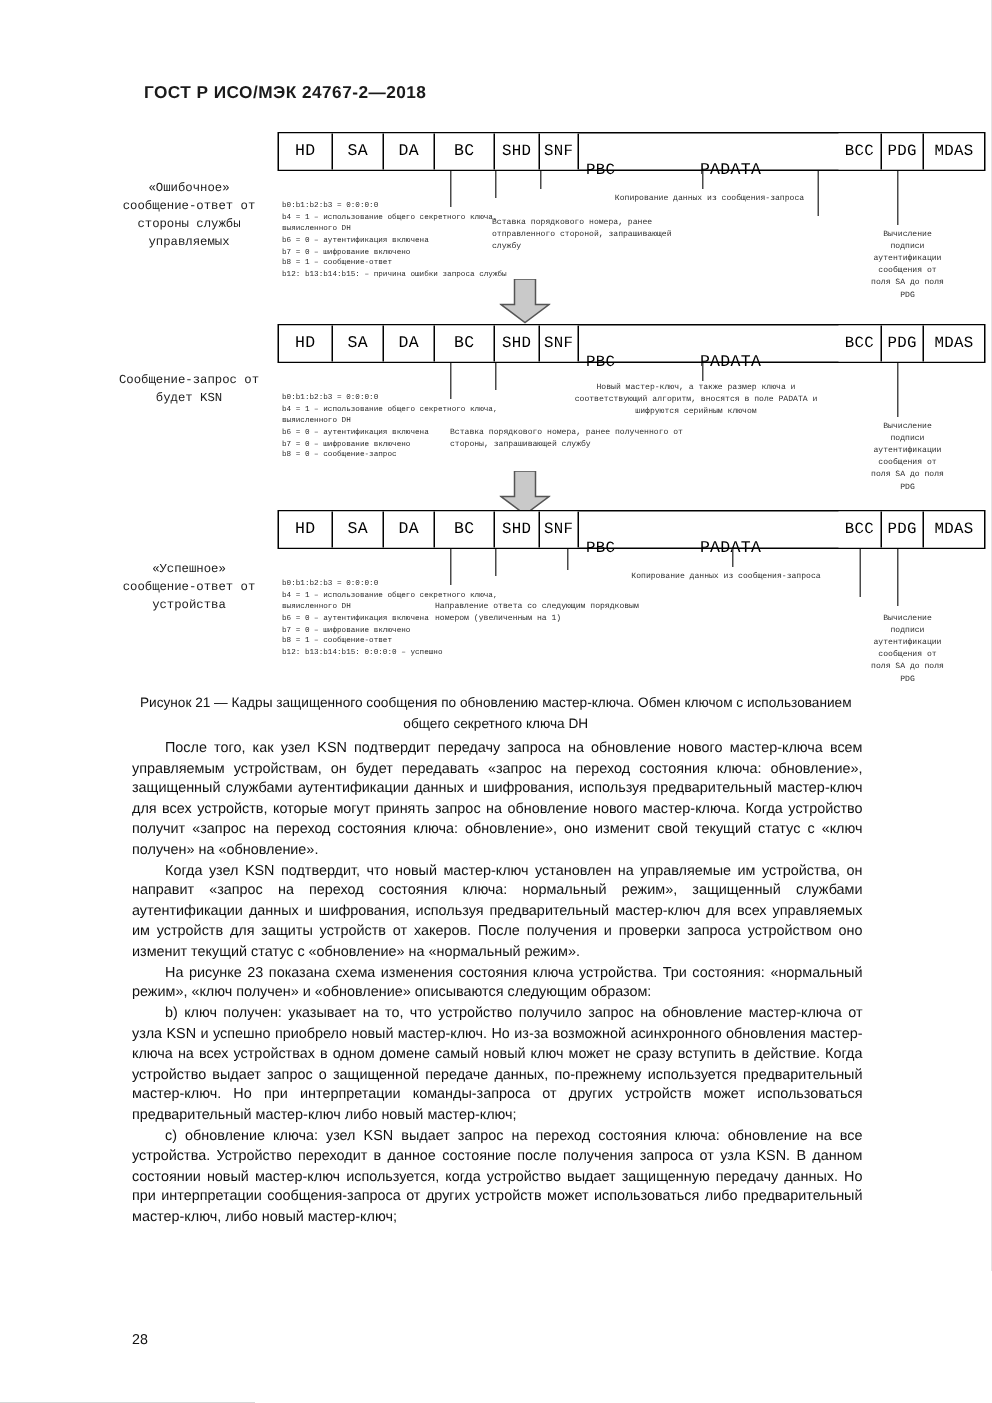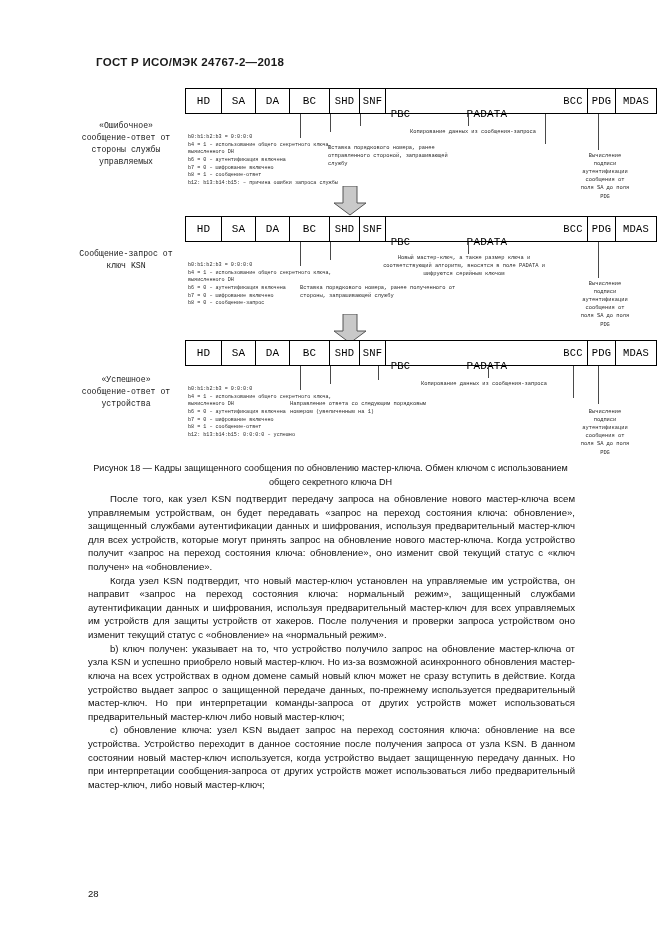--- a/index.html
+++ b/index.html
@@ -203,21 +203,21 @@
         <div class="cell nopad" style="width:29px">BCC</div>
         <div class="cell nopad" style="width:28px">PDG</div>
         <div class="cell nopad" style="width:40px">MDAS</div>
       </div>
 
       <div class="lead" style="left:222px;  top:26px; height:24px;"></div>
       <div class="lead" style="left:252px;  top:26px; height:18px;"></div>
       <div class="lead" style="left:390px;  top:26px; height:12px;"></div>
       <div class="lead" style="left:520px;  top:26px; height:36px;"></div>
 
-      <div class="side-label" style="left:0px; top:32px;">Сообщение-запрос от ключ KSN</div>
+      <div class="side-label" style="left:0px; top:32px;">Сообщение-запрос от будет KSN</div>
       <div class="bits" style="left:110px; top:46px;">b0:b1:b2:b3 = 0:0:0:0
 b4 = 1 – использование общего секретного ключа,
 выяисленного DH
 b6 = 0 – аутентификация включена
 b7 = 0 – шифрование включено
 b8 = 0 – сообщение-запрос</div>
       <div class="note center" style="left:300px; top:38px; width:172px;">Новый мастер-ключ, а также размер ключа и соответствующий алгоритм, вносятся в поле PADATA и шифруются серийным ключом</div>
       <div class="note" style="left:222px; top:68px; width:160px;">Вставка порядкового номера, ранее полученного от стороны, запрашивающей службу</div>
       <div class="note center" style="left:500px; top:64px; width:54px;">Вычисление подписи аутентификации сообщения от поля SA до поля PDG</div>
 
@@ -258,27 +258,28 @@
 b8 = 1 – сообщение-ответ
 b12: b13:b14:b15: 0:0:0:0 – успешно</div>
       <div class="note center" style="left:330px; top:40px; width:152px;">Копирование данных из сообщения-запроса</div>
       <div class="note" style="left:212px; top:60px; width:152px;">Направление ответа со следующим порядковым номером (увеличенным на 1)</div>
       <div class="note center" style="left:500px; top:68px; width:54px;">Вычисление подписи аутентификации сообщения от поля SA до поля PDG</div>
     </div>
 
   </div>
 
   <div class="caption">
-    <span>Рисунок 18 — Кадры защищенного сообщения по обновлению мастер-ключа. Обмен ключом с использованием</span>
+    <span>Рисунок 21 — Кадры защищенного сообщения по обновлению мастер-ключа. Обмен ключом с использованием</span>
     <br>
     <span>общего секретного ключа DH</span>
   </div>
 
   <div class="body">
     <p>После того, как узел KSN подтвердит передачу запроса на обновление нового мастер-ключа всем управляемым устройствам, он будет передавать «запрос на переход состояния ключа: обновление», защищенный службами аутентификации данных и шифрования, используя предварительный мастер-ключ для всех устройств, которые могут принять запрос на обновление нового мастер-ключа. Когда устройство получит «запрос на переход состояния ключа: обновление», оно изменит свой текущий статус с «ключ получен» на «обновление».</p>
     <p>Когда узел KSN подтвердит, что новый мастер-ключ установлен на управляемые им устройства, он направит «запрос на переход состояния ключа: нормальный режим», защищенный службами аутентификации данных и шифрования, используя предварительный мастер-ключ для всех управляемых им устройств для защиты устройств от хакеров. После получения и проверки запроса устройством оно изменит текущий статус с «обновление» на «нормальный режим».</p>
+    <p>На рисунке 23 показана схема изменения состояния ключа устройства. Три состояния: «нормальный режим», «ключ получен» и «обновление» описываются следующим образом:</p>
     <p>b) ключ получен: указывает на то, что устройство получило запрос на обновление мастер-ключа от узла KSN и успешно приобрело новый мастер-ключ. Но из-за возможной асинхронного обновления мастер-ключа на всех устройствах в одном домене самый новый ключ может не сразу вступить в действие. Когда устройство выдает запрос о защищенной передаче данных, по-прежнему используется предварительный мастер-ключ. Но при интерпретации команды-запроса от других устройств может использоваться предварительный мастер-ключ либо новый мастер-ключ;</p>
     <p>c) обновление ключа: узел KSN выдает запрос на переход состояния ключа: обновление на все устройства. Устройство переходит в данное состояние после получения запроса от узла KSN. В данном состоянии новый мастер-ключ используется, когда устройство выдает защищенную передачу данных. Но при интерпретации сообщения-запроса от других устройств может использоваться либо предварительный мастер-ключ, либо новый мастер-ключ;</p>
   </div>
 
   <div class="pageno">28</div>
 
 </div>
 
 </body></html>

